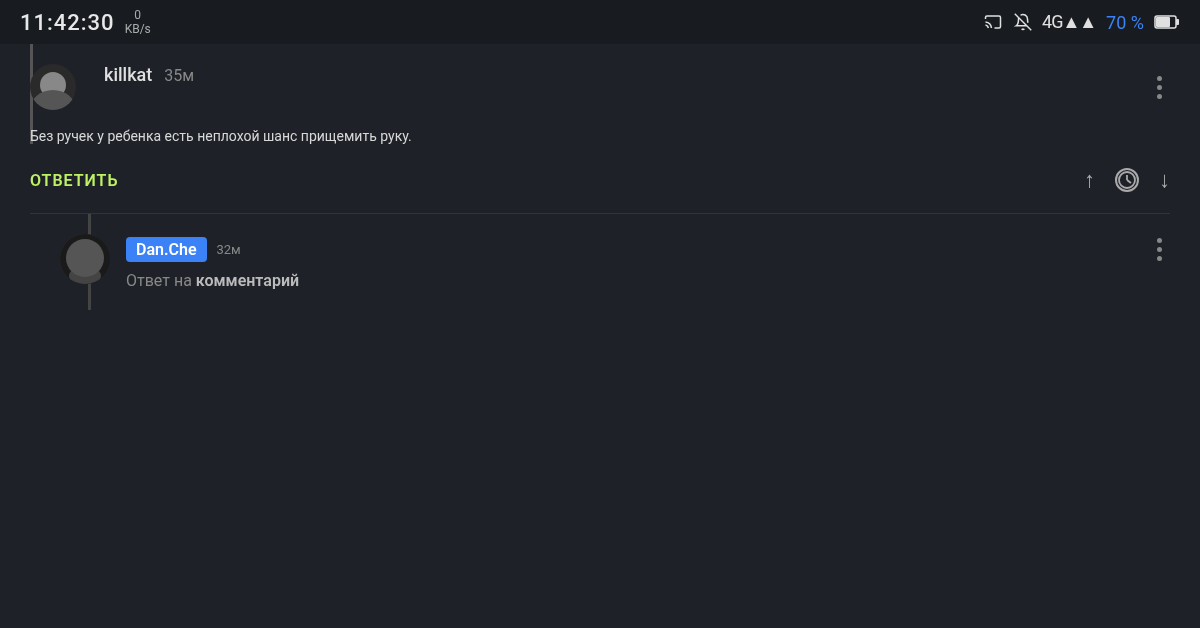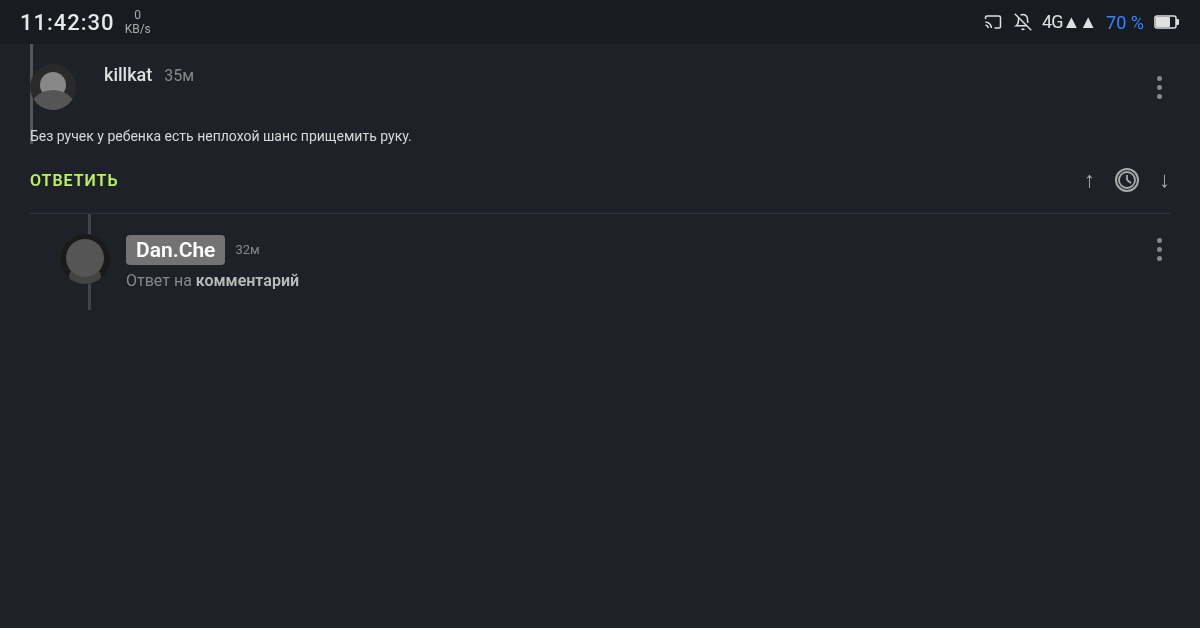--- a/index.html
+++ b/index.html
@@ -277,23 +277,23 @@
       margin-bottom: 6px;
     }
 
     .reply-header-left {
       display: flex;
       align-items: center;
       gap: 10px;
     }
 
     .reply-username-badge {
-      background: #737373;
+      background: #3b82f6;
       color: #fff;
-      font-size: 21px;
+      font-size: 16px;
       font-weight: 600;
       padding: 3px 10px;
       border-radius: 4px;
     }
 
     .reply-time {
       font-size: 13px;
       color: #888;
     }
 

